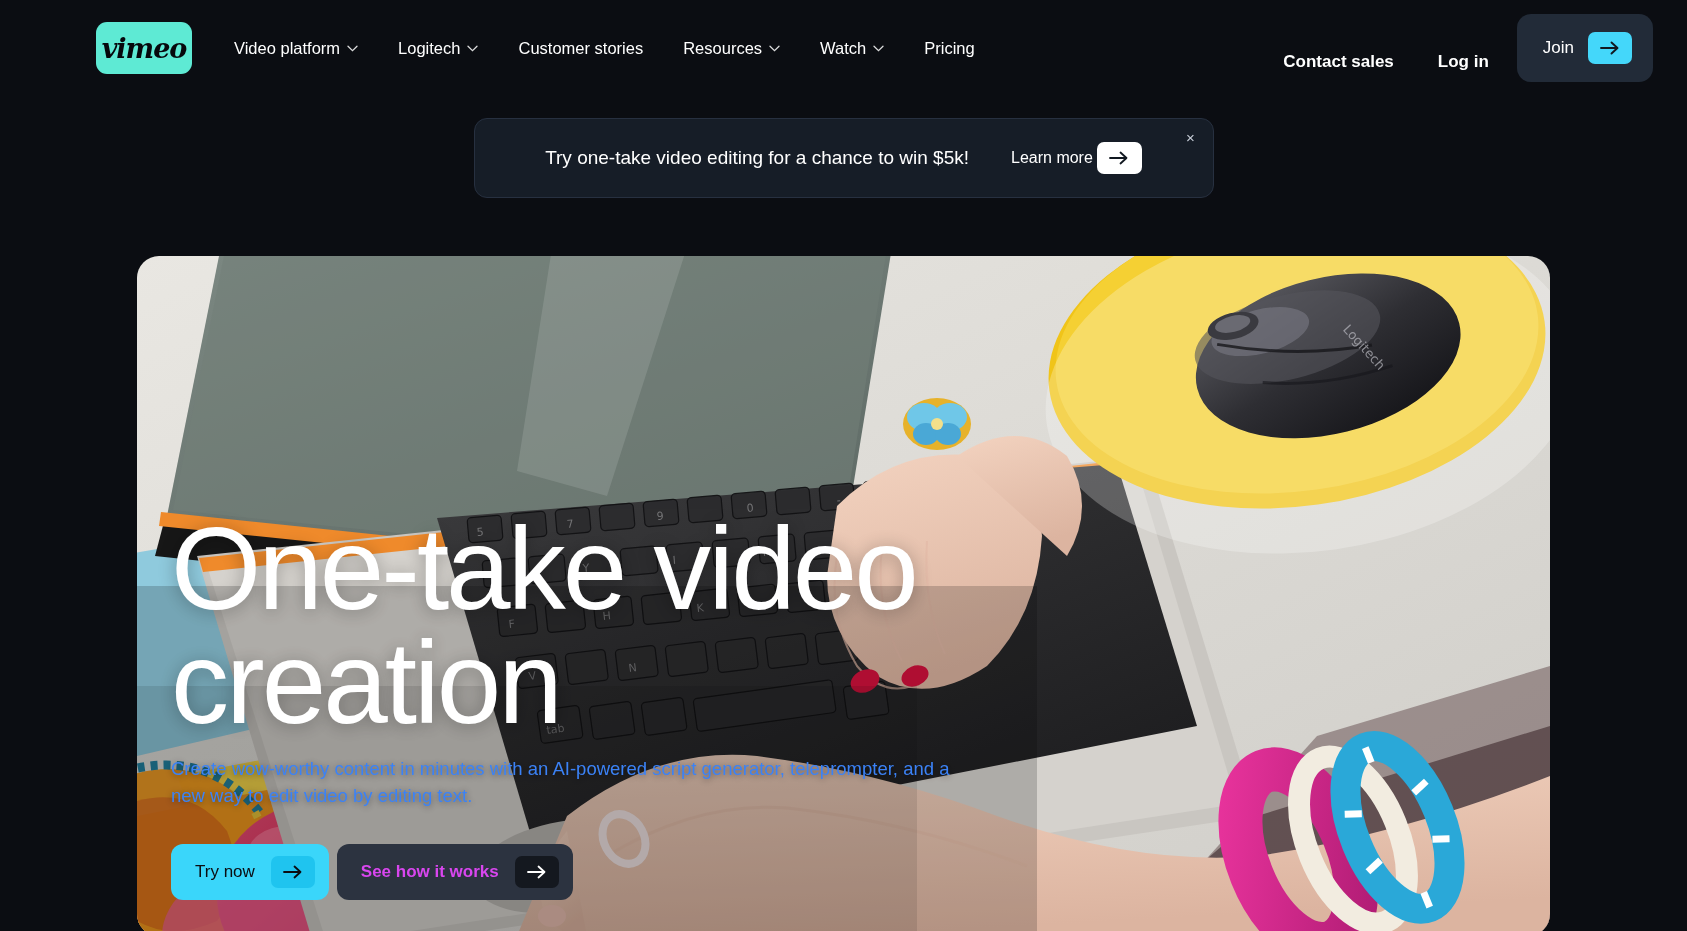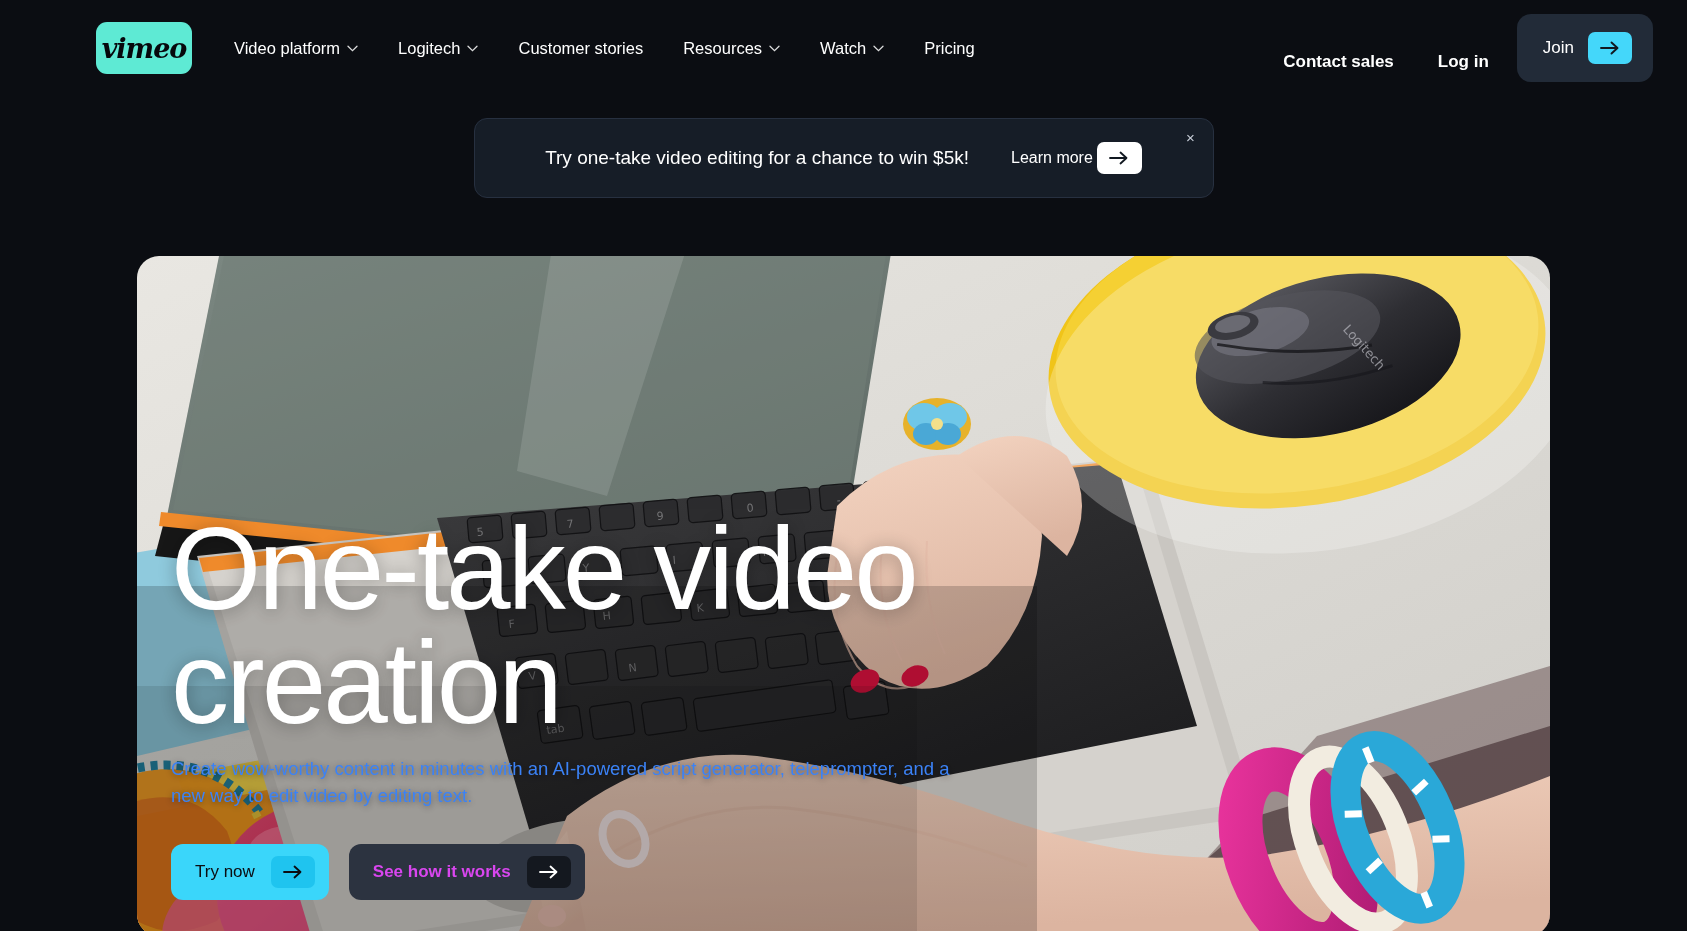--- a/index.html
+++ b/index.html
@@ -138,21 +138,21 @@
     text-shadow:0 2px 18px rgba(0,0,0,.30);
   }
   .hero-sub {
     color:#3b82f6;
     font-size:18.5px;
     line-height:1.45;
     margin-top:16px;
     max-width:790px;
     text-shadow:0 1px 7px rgba(0,0,0,.5);
   }
-  .hero-btns { display:flex; gap:20px; margin-top:34px; }
+  .hero-btns { display:flex; gap:8px; margin-top:34px; }
   .btn {
     height:56px;
     border-radius:12px;
     display:flex; align-items:center; gap:16px;
     padding:0 14px 0 24px;
     cursor:pointer;
   }
   .btn-primary { background:#3ad6fa; }
   .btn-primary .btn-label { color:#0b0d12; font-size:17px; }
   .btn-primary .btn-arrow { background:#1fc4ef; }

